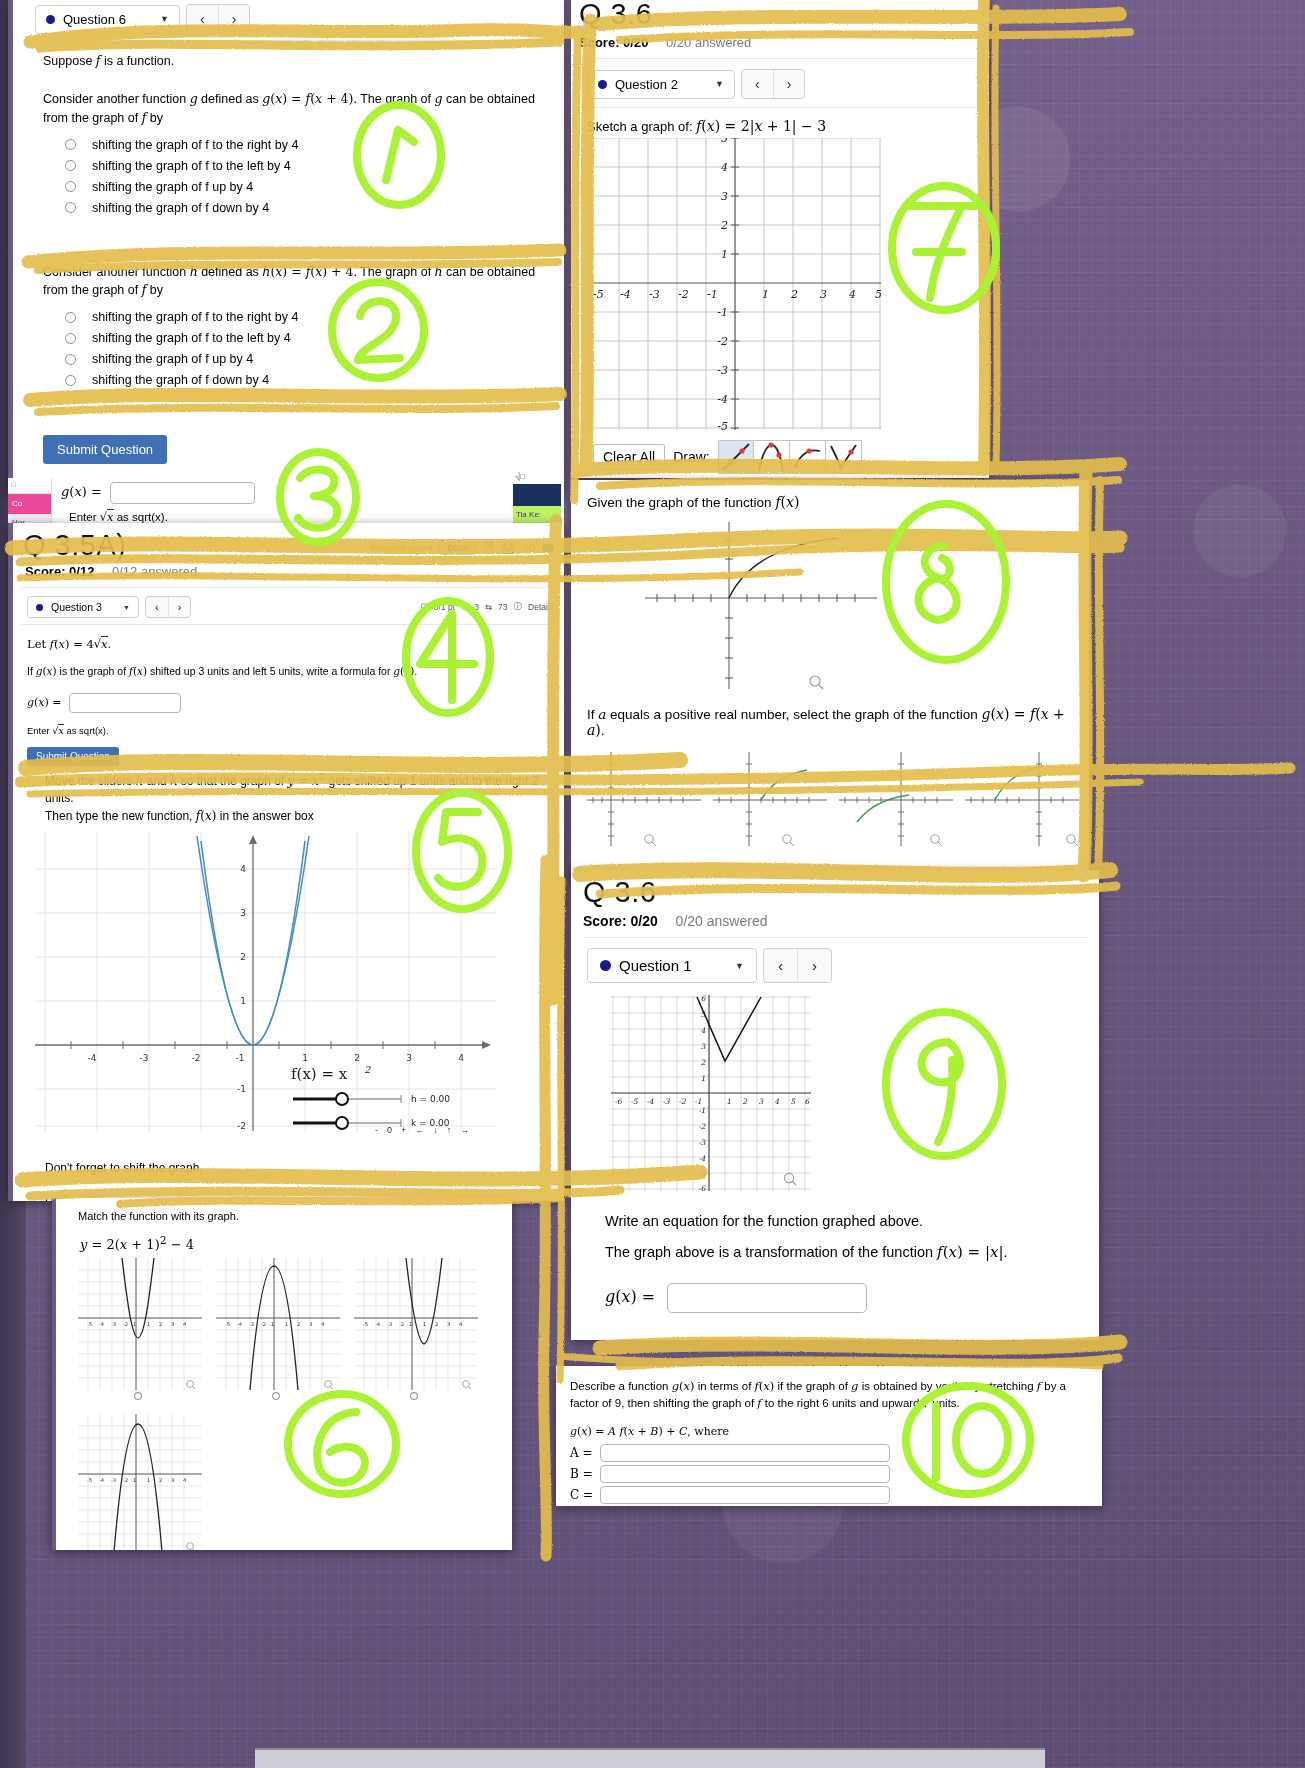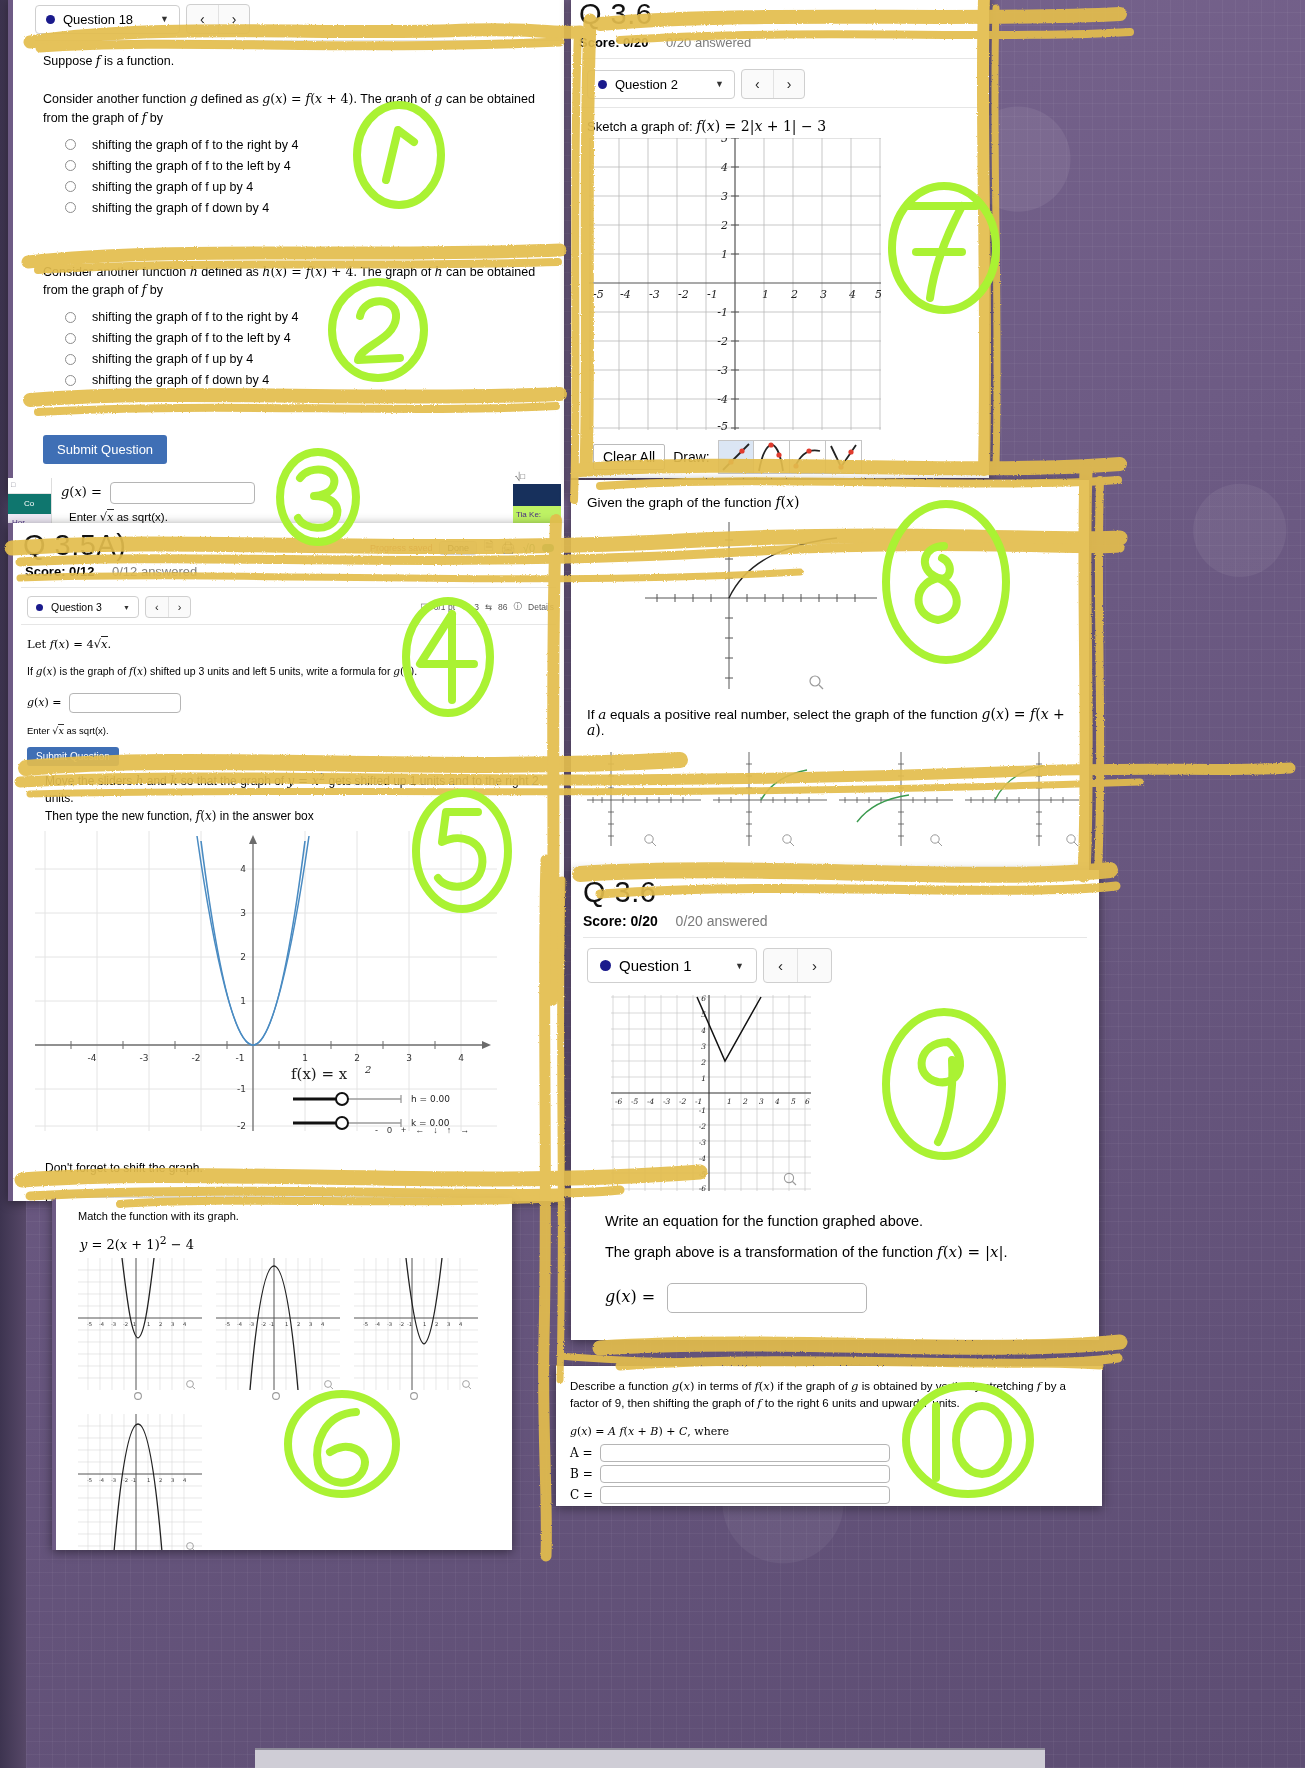--- a/index.html
+++ b/index.html
@@ -72,21 +72,21 @@
 
 <div id="wallpaper"></div>
 <div id="wall-stripe"></div>
 <div class="taskbar"></div>
 
 <div class="card" style="left:8px;top:-4px;width:556px;height:500px;border-left:5px solid #6e5b85;">
   <div class="qbar" style="padding:8px 12px 6px 22px;">
     <div class="qselect" style="min-width:145px;">
       <span class="left">
           <i class="dot"></i>
-        <span style="font-size:13px;">Question 18</span>
+        <span style="font-size:13px;">Question 6</span>
         </span>
       <span class="caret">▼</span>
     </div>
     <div class="navgrp">
       <span>‹</span>
       <span>›</span>
     </div>
   </div>
   <div style="border-top:1px solid #e6e6e6;margin:0 0 0 22px;"></div>
 
@@ -156,21 +156,21 @@
     <span class="mathn"><i>g</i>(<i>x</i>) =</span>
     <input class="txtin" style="width: 145px; margin-left: 5px;">
   </div>
   <div style="padding:6px 0 0 56px;font-size:11.5px;">
     Enter <span class="mathn">√<span style="border-top:1px solid #333;"><i>x</i></span></span> as sqrt(x).
   </div>
 </div>
 
 <div style="position:absolute;left:8px;top:478px;width:44px;height:58px;background:#f3f2f6;border-right:1px solid #ddd;">
   <div style="height:16px;background:#fff;border-bottom:1px solid #e4e4e4;font-size:7px;color:#7b7b8a;padding:3px 3px;">□</div>
-  <div style="height:20px;background:#0f766e;color:#fff;font-size:8px;padding:5px 16px;">Co</div>
+  <div style="height:20px;background:#ec4899;color:#fff;font-size:8px;padding:5px 4px;">Co</div>
   <div style="height:18px;background:#efeaf6;color:#4b2e83;font-size:8px;padding:4px 4px;">Hor</div>
 </div>
 <div style="position:absolute;left:513px;top:470px;width:48px;height:68px;background:#f3f2f6;">
   <div style="height:14px;background:#fff;font-size:8px;color:#555;padding:2px;">⎷□</div>
   <div style="height:22px;background:#17305c;"></div>
   <div style="font-size:8px;color:#4b2e83;padding:4px 3px;background:#bef264;">Tia Ke:</div>
 </div>
 
 <div class="card" style="left:8px;top:523px;width:556px;height:678px;border-left:5px solid #6e5b85;">
   <div style="display:flex;justify-content:space-between;align-items:flex-start;padding:6px 10px 0 10px;">
@@ -203,21 +203,21 @@
         <span style="padding:4px 9px;font-size:11px;">‹</span>
         <span style="padding:4px 9px;font-size:11px;">›</span>
       </div>
     </div>
     <div class="meta-right">
       <span>☑</span>
       <span>0/1 pt</span>
       <span>↻</span>
       <span>3</span>
       <span>⇆</span>
-      <span>86</span>
+      <span>73</span>
       <span>ⓘ</span>
       <span>Details</span>
     </div>
   </div>
   <div style="border-top:1px solid #e6e6e6;margin:0 8px;"></div>
 
   <div style="padding:12px 14px 0 14px;">
     <div class="mathn" style="font-size:11.5px;">
       Let <i>f</i>(<i>x</i>) = 4√<span style="border-top:1px solid #222;"><i>x</i></span>.
     </div>

